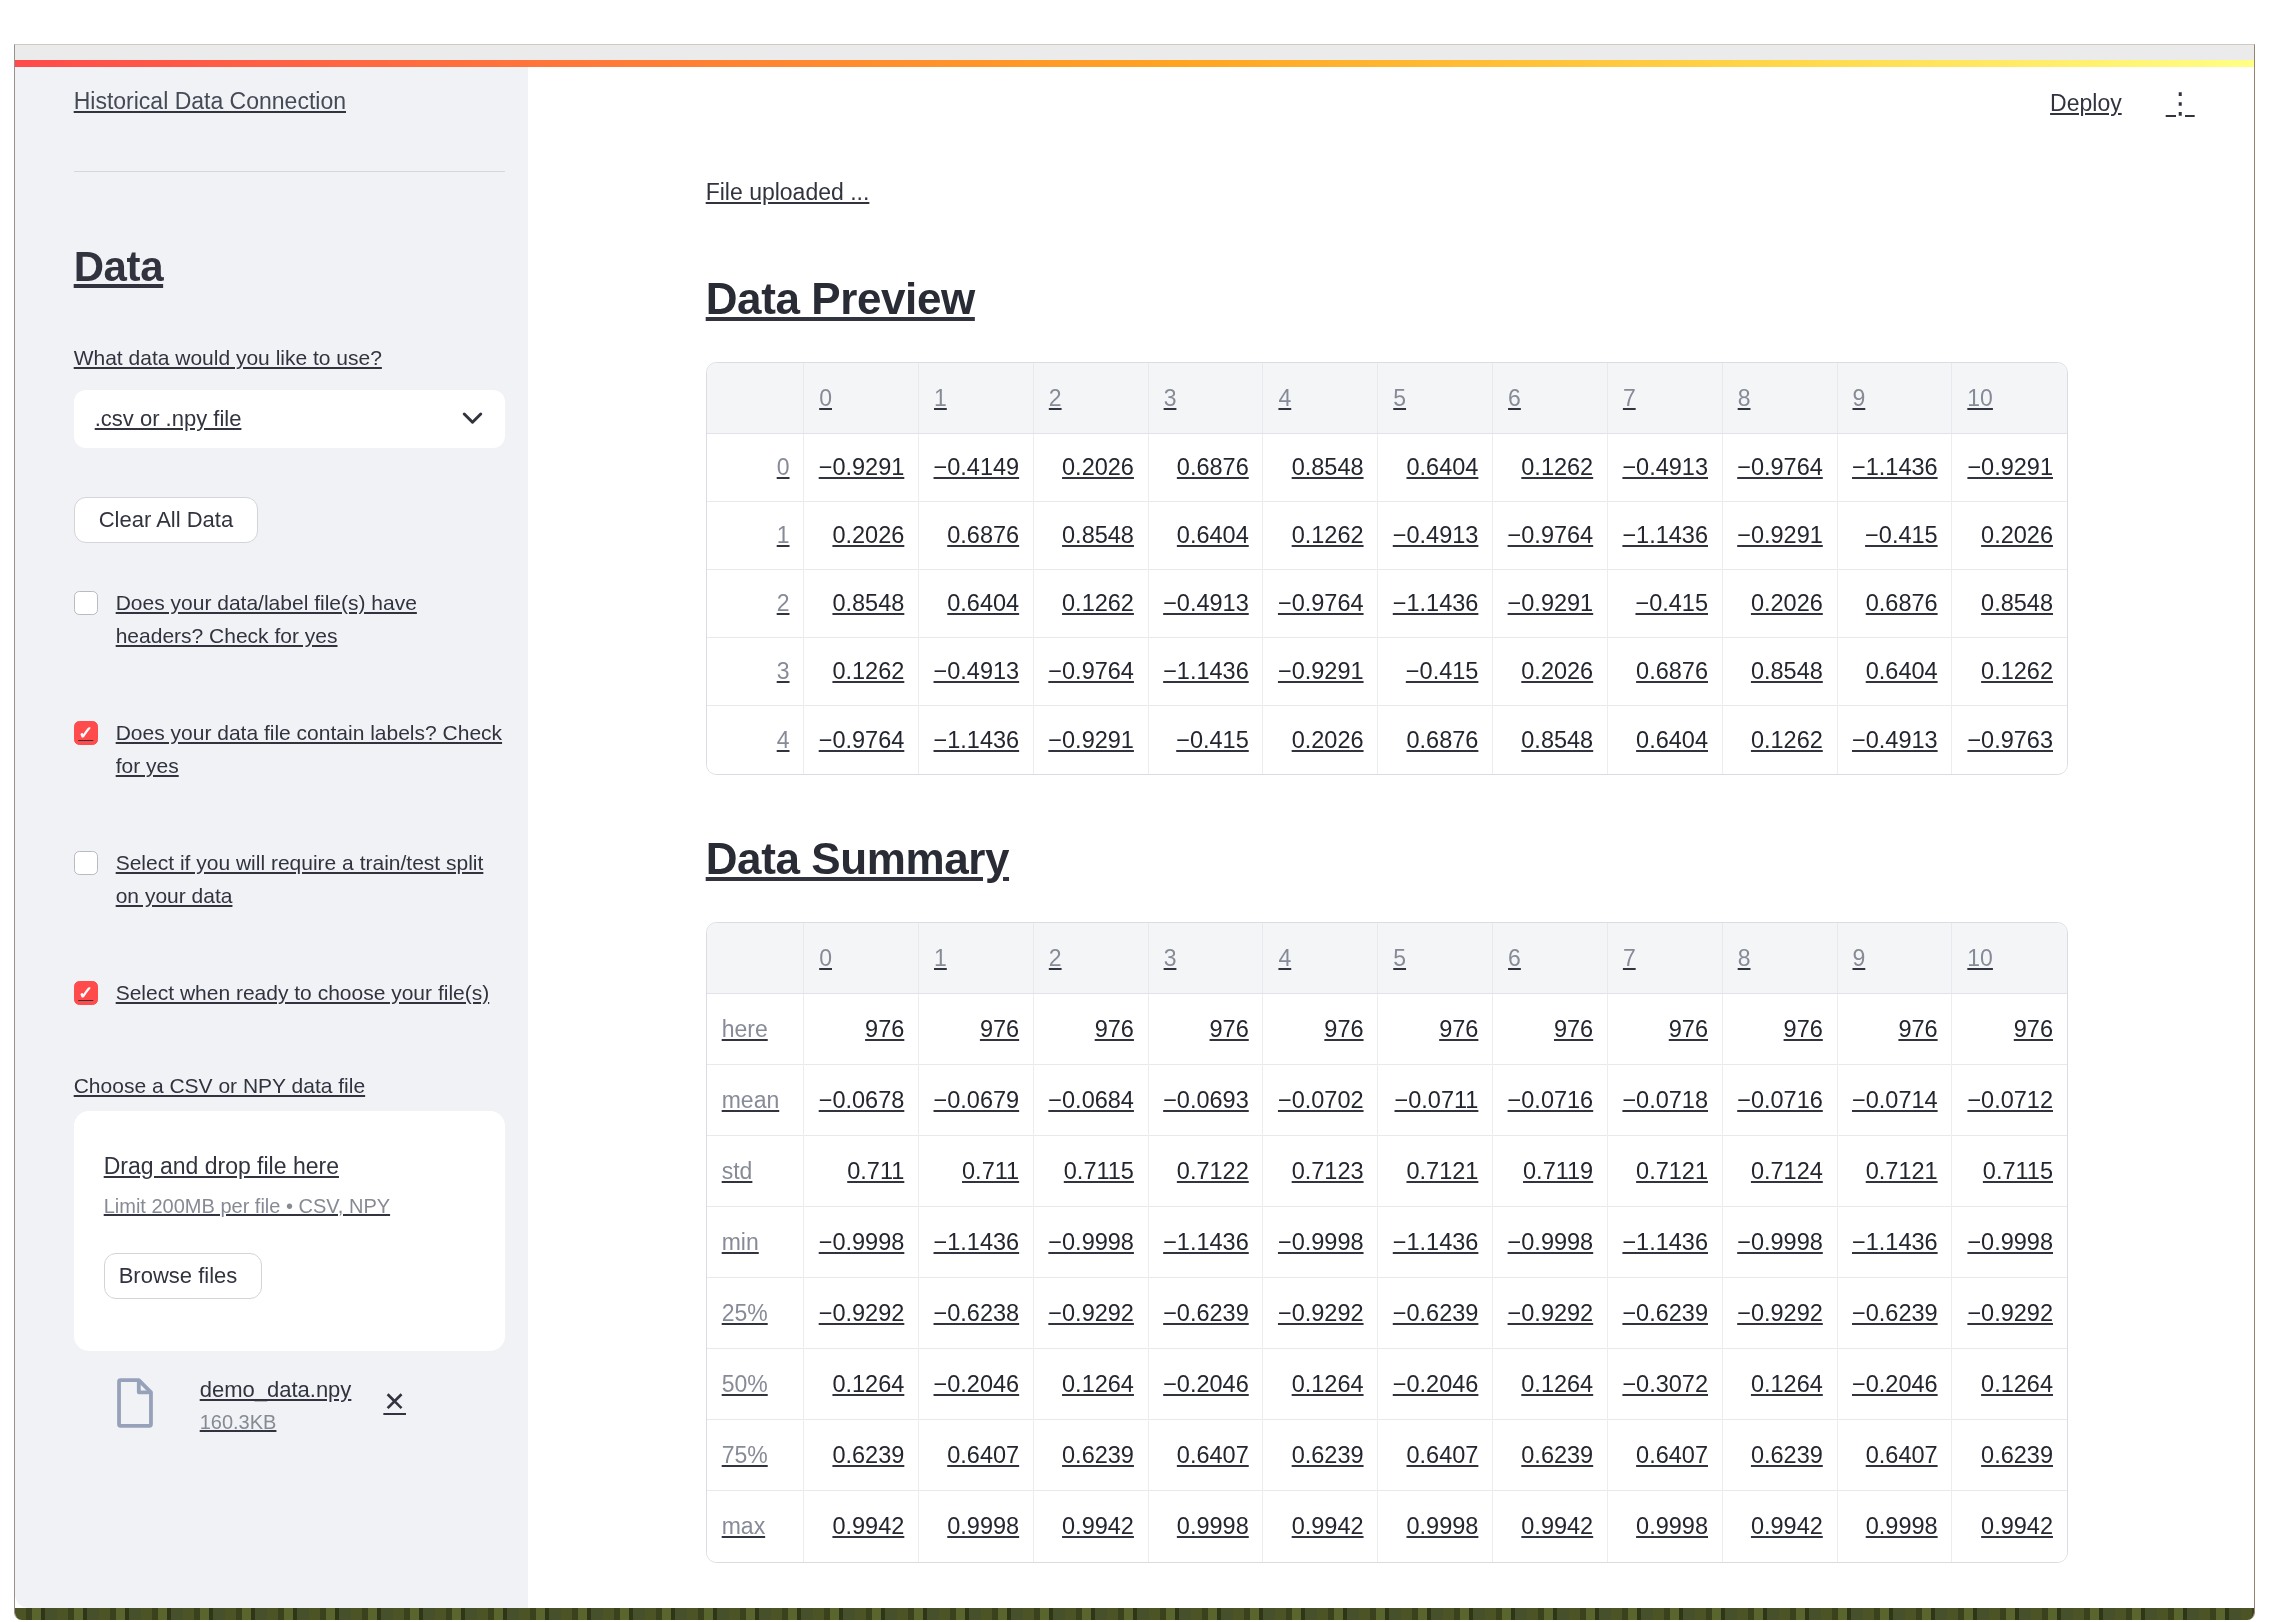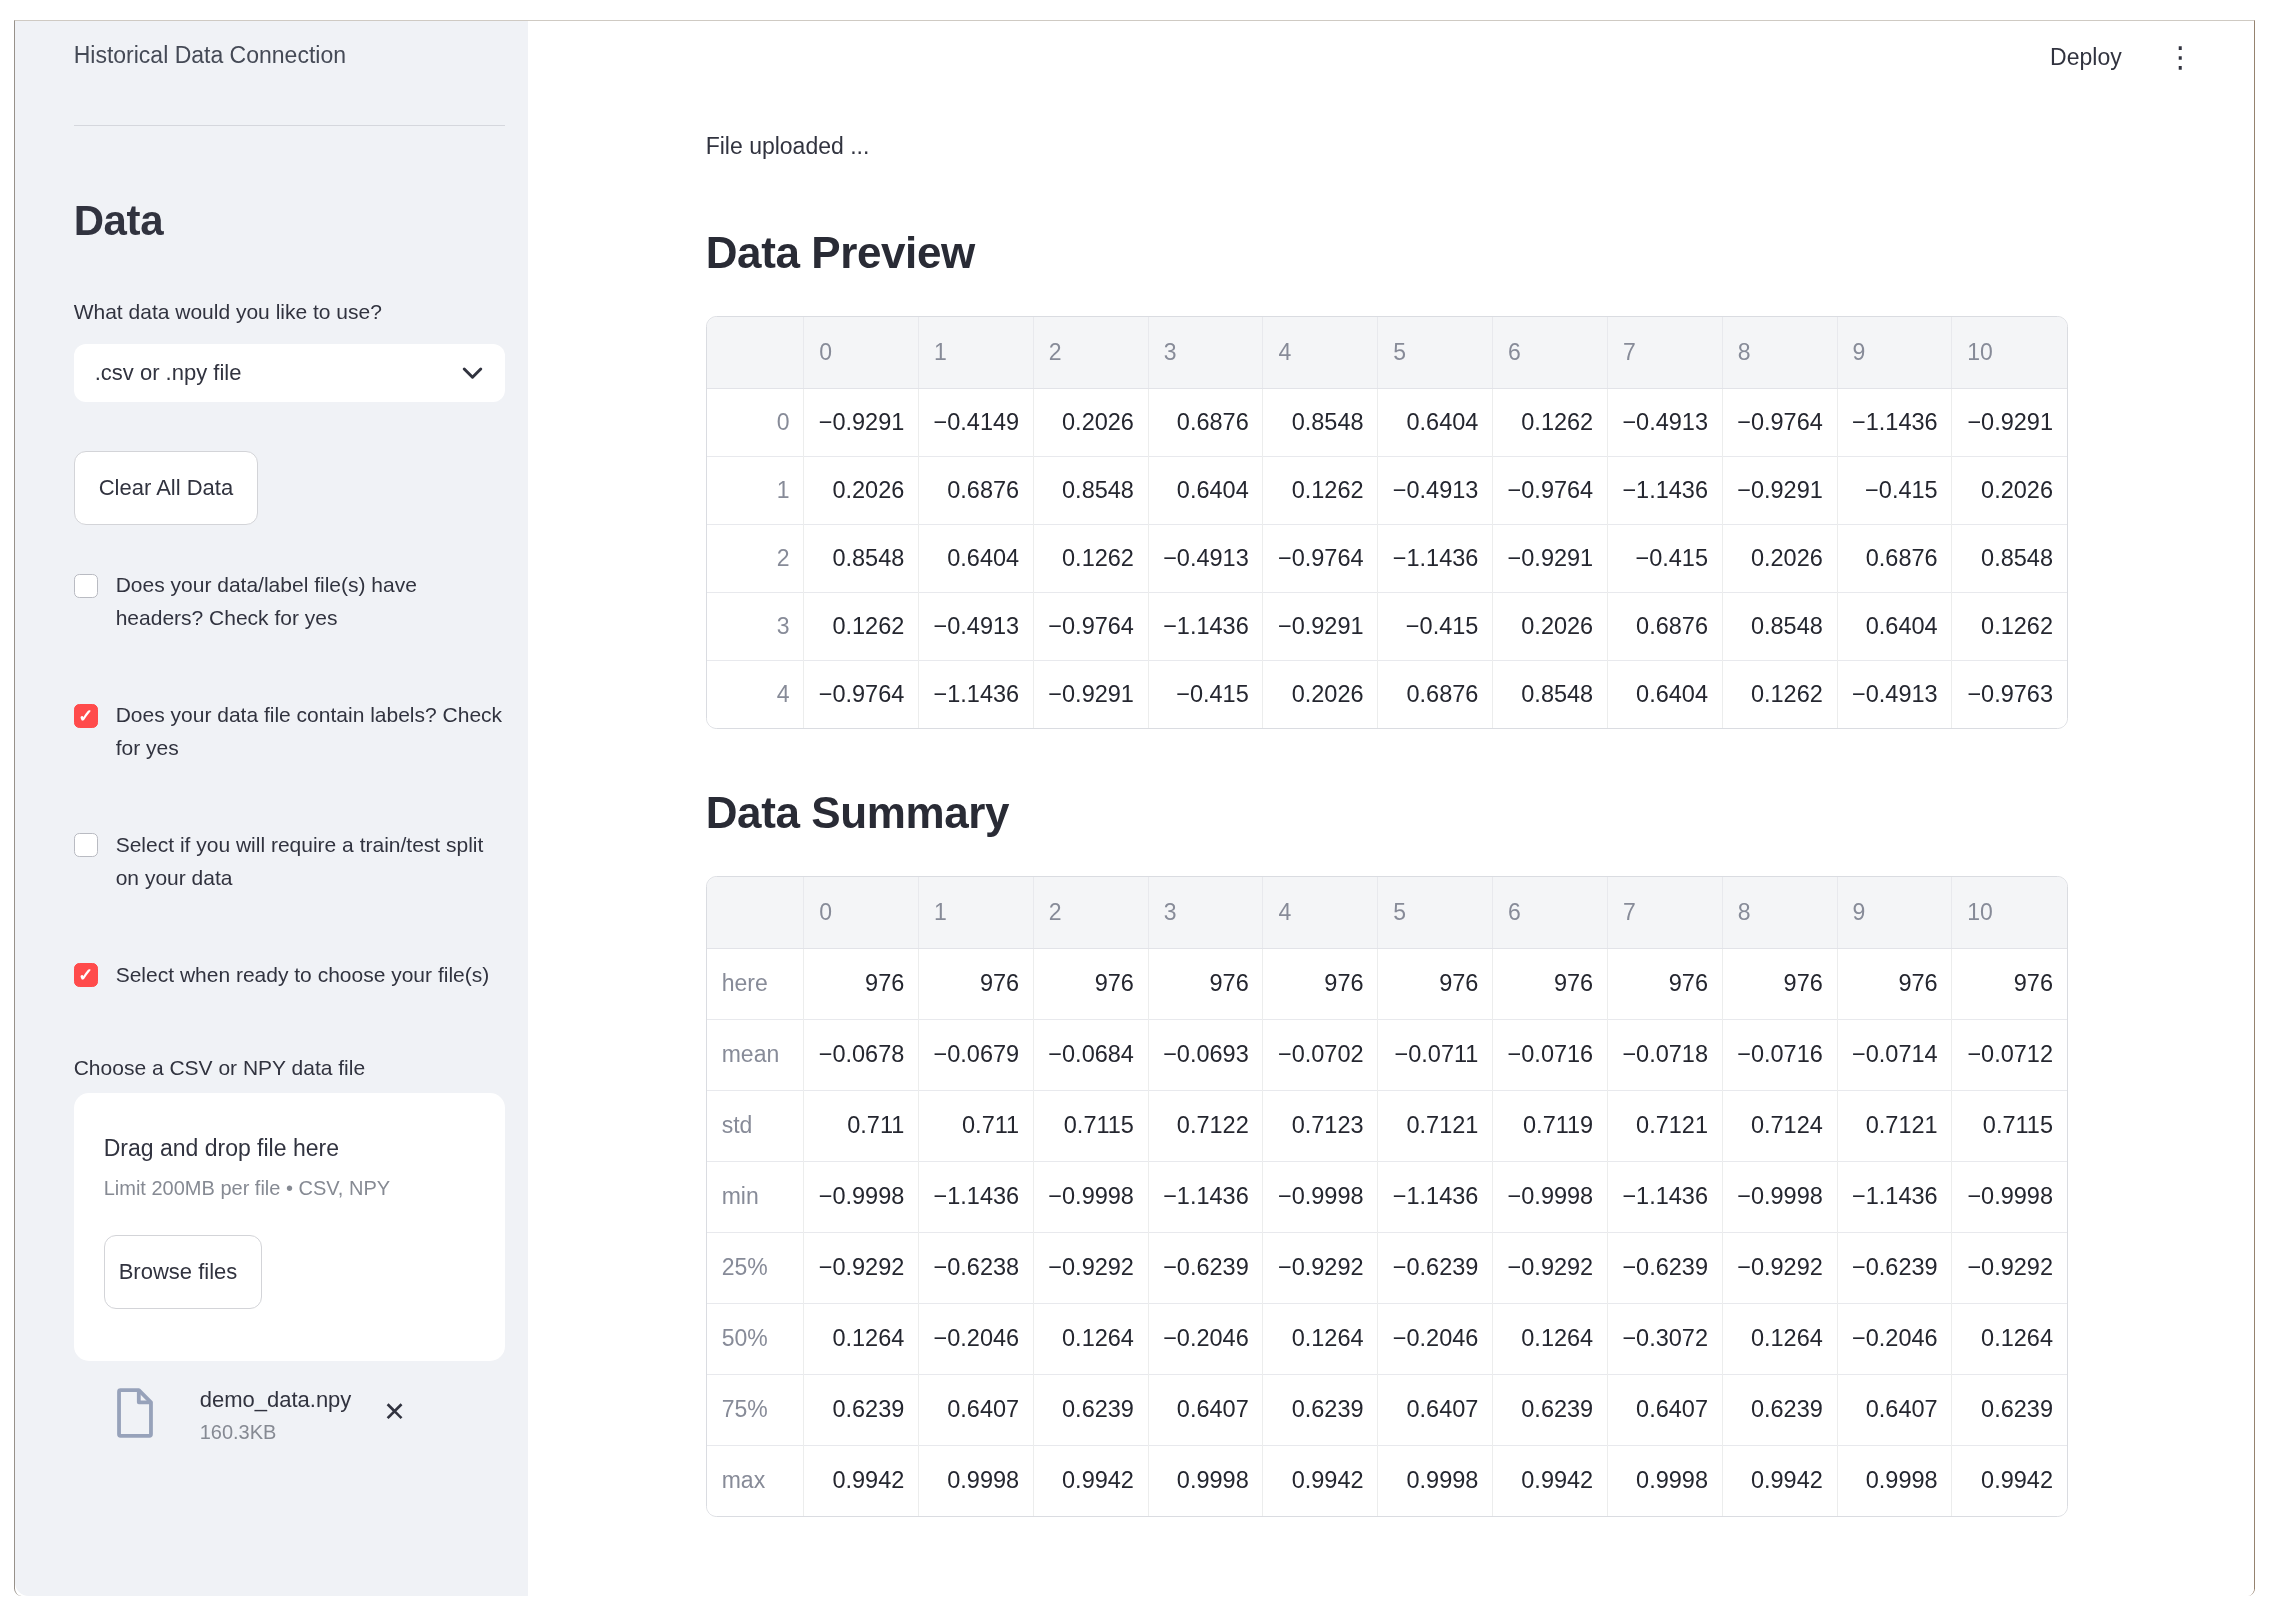--- a/index.html
+++ b/index.html
@@ -5,26 +5,27 @@
   * { margin:0; padding:0; box-sizing:border-box; }
   html,body { background:#ffffff; }
   body {
     width:2284px; height:1623px; position:relative; overflow:hidden;
     font-family:"Liberation Sans", sans-serif; color:#31333f;
     -webkit-font-smoothing:antialiased;
   }
 
   
   .frame {
-    position:absolute; left:13.7px; top:20px; width:2241px; height:1576px;
+    position:absolute; left:13.7px; top:44px; width:2241px; height:1576px;
     border-left:1.5px solid #97918a; border-right:1.5px solid #95826f;
     border-top:0.8px solid #cfcac3; background:#ffffff;
-    display:flex; 
+    display:flex; flex-direction:column;
     border-bottom-left-radius:7.6px; border-bottom-right-radius:7.6px;
     overflow:hidden;
+    text-decoration:underline;
   }
   .window-top-strip { height:15px; background:#ebebec; flex:0 0 auto; }
   .decoration-bar {
     height:6.8px; flex:0 0 auto;
     background:linear-gradient(to right,#ff4b4b 0%,#ff6c3f 18%,#ffa421 52%,#ffd94b 80%,#ffff85 100%);
   }
   .app-body { flex:1 1 auto; display:flex; min-height:0; }
   .desktop-strip {
     height:12px; flex:0 0 auto;
     background:repeating-linear-gradient(90deg,#4c5426 0 10.6px,#39411d 10.6px 16.7px,#5a642d 16.7px 26px,#2f3517 26px 30px,#46502a 30px 42px);
@@ -42,21 +43,21 @@
   }
   .sidebar-h1 { font-size:42px; font-weight:700; color:#31333f; margin-top:71px; letter-spacing:-0.4px; }
   .widget-label { font-size:21px; color:#31333f; margin-top:55px; }
   .selectbox {
     margin-top:20px; height:58px; background:#fff; border-radius:12px;
     display:flex; align-items:center; padding:0 21px; cursor:pointer;
   }
   .selectbox-value { font-size:22px; color:#31333f; flex:1 1 auto; }
   .chevron-down svg { display:block; }
   .btn {
-    display:inline-flex; align-items:center; height:74px; padding:0 24px;
+    display:inline-flex; align-items:center; height:46px; padding:0 24px;
     background:#fff; border:1.5px solid #d3d4d8; border-radius:12px;
     font-size:22px; color:#31333f; cursor:pointer; font-family:inherit;
   }
   .clear-btn { margin-top:49px; }
 
   .cb-group { margin-top:44px; }
   .cb-row { display:flex; margin-bottom:64px; cursor:pointer; }
   .cb-box {
     width:24px; height:24px; border-radius:5.3px; background:#fff;
     border:1.5px solid #b9bbc2; flex:0 0 auto; margin-top:4.6px;

